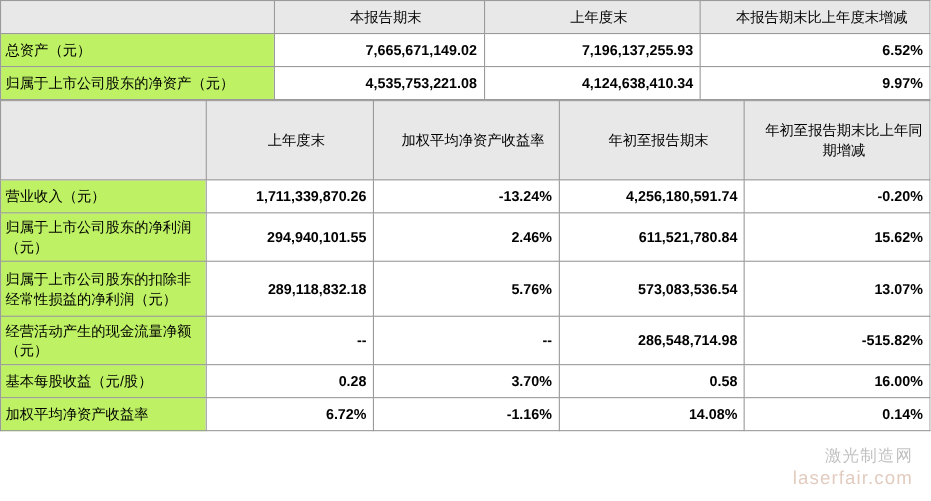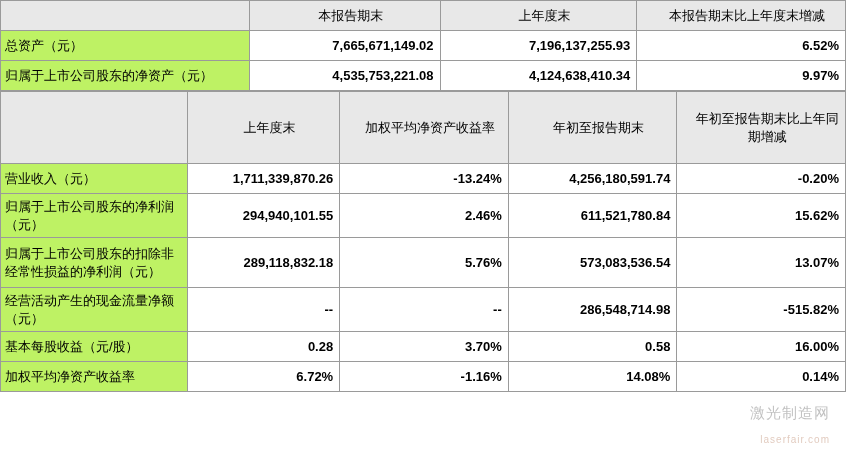--- a/index.html
+++ b/index.html
@@ -75,24 +75,24 @@
     pointer-events: none;
     opacity: 0.55;
   }
   .wm-line1 {
     font-size: 15px;
     color: #8f8f8f;
     letter-spacing: 1px;
     margin-left: 30px;
   }
   .wm-line2 {
-    font-size: 10px;
+    font-size: 17px;
     color: #caa08a;
     letter-spacing: 1px;
-    margin-top: 11px;
+    margin-top: 1px;
   }
 </style>
 </head>
 <body>
 
 <div class="sheet">
 
   <table class="t1">
     <colgroup>
       <col class="c0">

